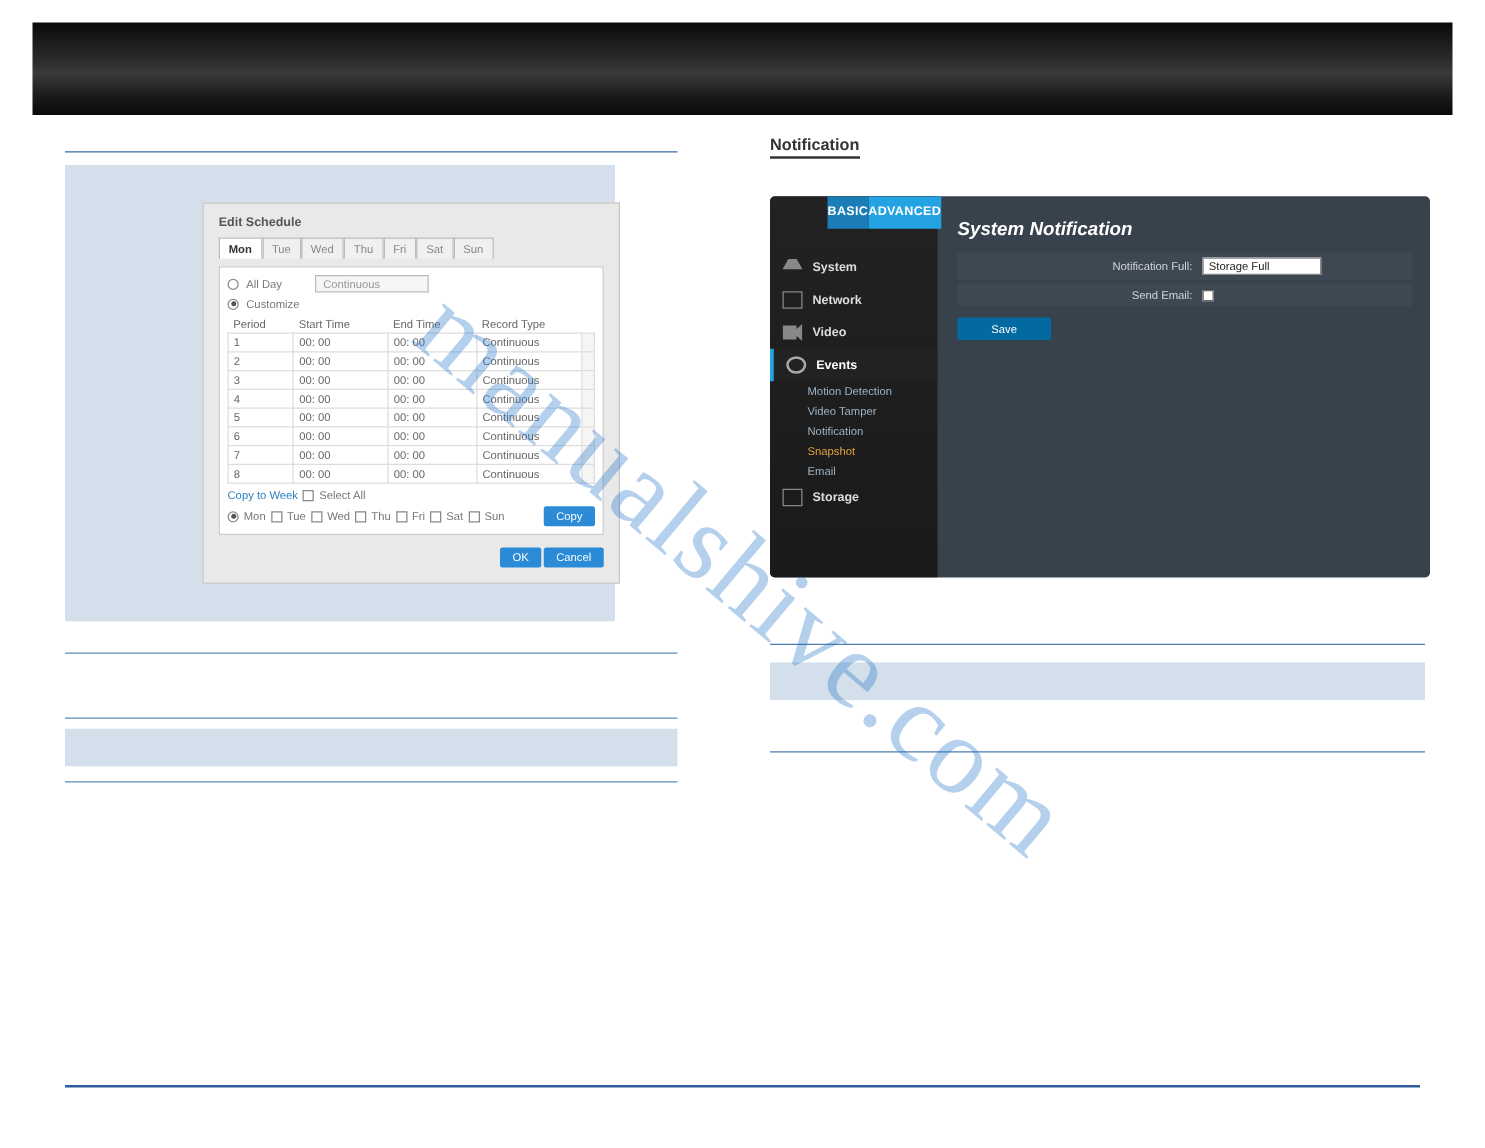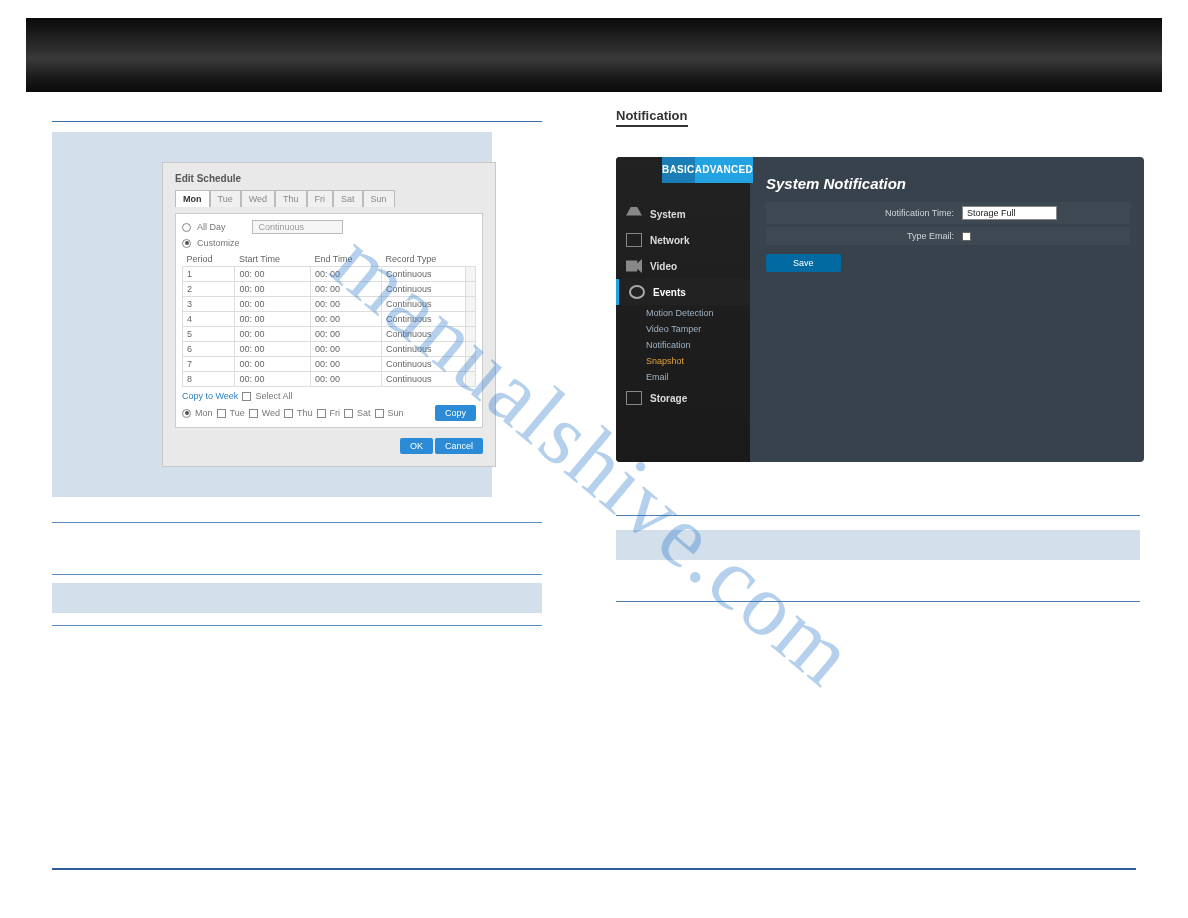--- a/index.html
+++ b/index.html
@@ -256,25 +256,25 @@
           <div class="nav-sub">Email</div>
           <div class="nav-item">
               <span class="ic ic-sto"></span>
               <span>Storage</span>
             </div>
         </div>
       </div>
       <div class="dvr-content">
         <div class="dvr-h">System Notification</div>
         <div class="field-row">
-          <div class="field-label">Notification Time:</div>
+          <div class="field-label">Notification Full:</div>
           <div class="field-select">Storage Full</div>
         </div>
         <div class="field-row">
-          <div class="field-label">Type Email:</div>
+          <div class="field-label">Send Email:</div>
           <span class="chk-white"></span>
         </div>
         <button class="save-btn">Save</button>
       </div>
     </div>
 
     <div class="right-underline"></div>
     <div class="right-band"></div>
     <div style="height:6px"></div>
     <div class="right-underline"></div>

